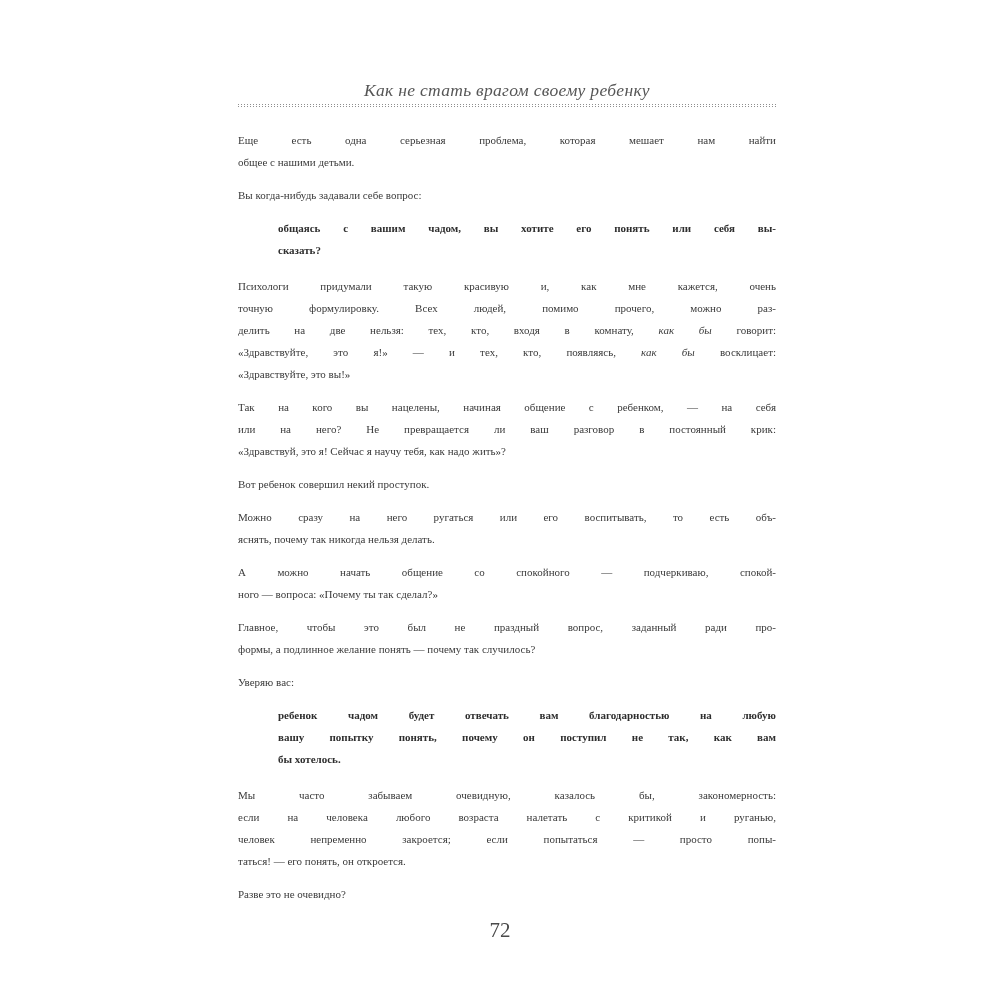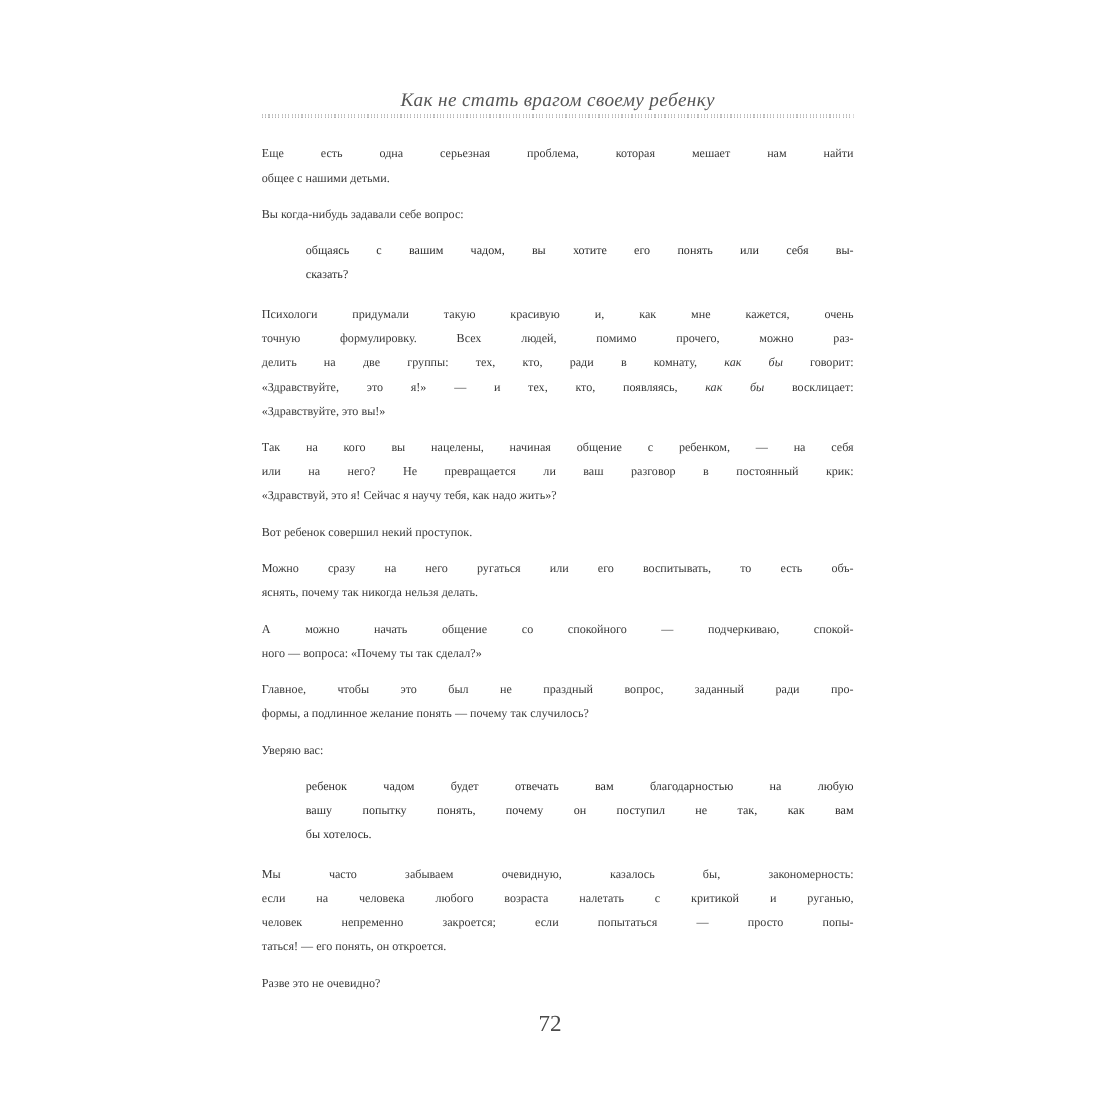--- a/index.html
+++ b/index.html
@@ -49,21 +49,21 @@
     text-align: justify;
     text-align-last: justify;
   }
   .para .line.last {
     text-align: right;
     text-align-last: left;
   }
   .quote {
     margin: 3px 0 14px 0;
     padding-left: 40px;
-    font-weight: normal;
+    font-weight: bold;
     color: #2e2e2e;
   }
   .it { font-style: italic; }
   .page-number {
     position: absolute;
     left: 0; top: 918px;
     width: 100%;
     text-align: center;
     font-size: 21px;
     color: #4a4a4a;
@@ -84,21 +84,21 @@
         <div class="para">
           <div class="line last"><span>Вы когда-нибудь задавали себе вопрос:</span></div>
         </div>
         <div class="para quote">
           <div class="line"><span>общаясь с вашим чадом, вы хотите его понять или себя вы-</span></div>
           <div class="line last"><span>сказать?</span></div>
         </div>
         <div class="para">
           <div class="line"><span>Психологи придумали такую красивую и, как мне кажется, очень</span></div>
           <div class="line"><span>точную формулировку. Всех людей, помимо прочего, можно раз-</span></div>
-          <div class="line"><span>делить на две группы: тех, кто, ради в комнату, </span><span class="it">как бы</span><span> говорит:</span></div>
+          <div class="line"><span>делить на две нельзя: тех, кто, входя в комнату, </span><span class="it">как бы</span><span> говорит:</span></div>
           <div class="line"><span>«Здравствуйте, это я!» — и тех, кто, появляясь, </span><span class="it">как бы</span><span> восклицает:</span></div>
           <div class="line last"><span>«Здравствуйте, это вы!»</span></div>
         </div>
         <div class="para">
           <div class="line"><span>Так на кого вы нацелены, начиная общение с ребенком, — на себя</span></div>
           <div class="line"><span>или на него? Не превращается ли ваш разговор в постоянный крик:</span></div>
           <div class="line last"><span>«Здравствуй, это я! Сейчас я научу тебя, как надо жить»?</span></div>
         </div>
         <div class="para">
           <div class="line last"><span>Вот ребенок совершил некий проступок.</span></div>

